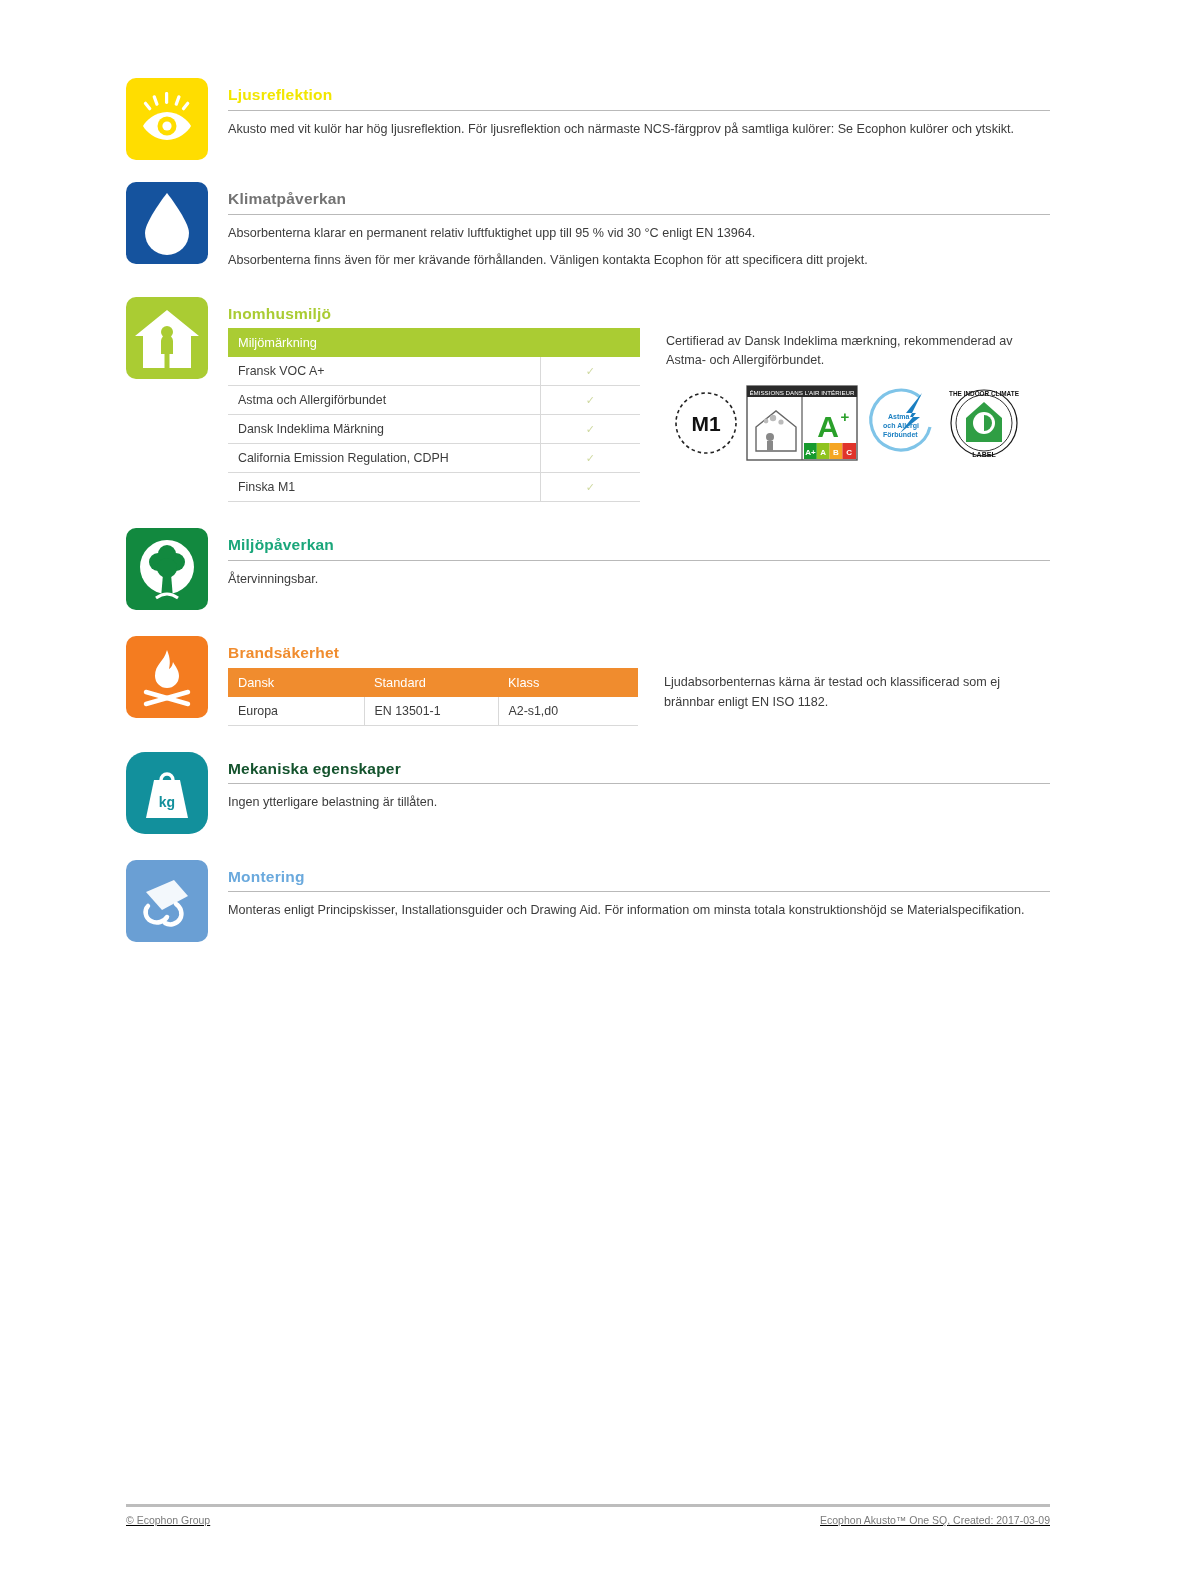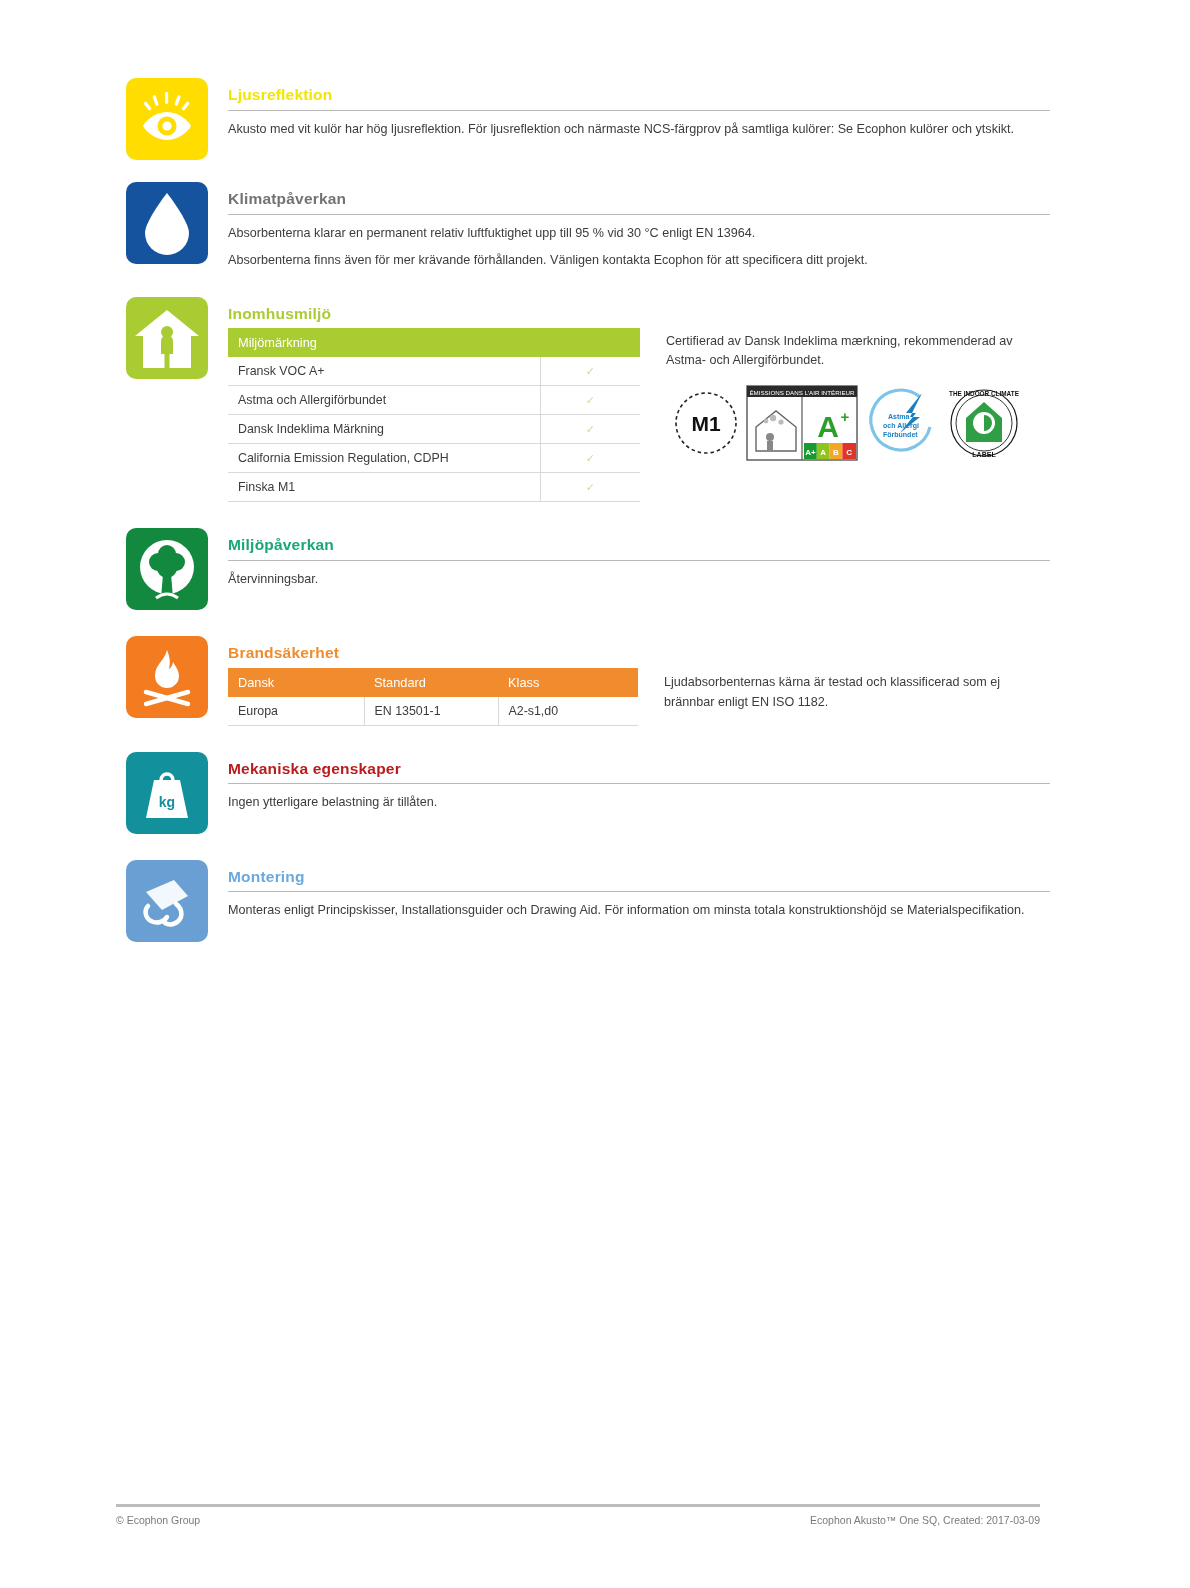--- a/index.html
+++ b/index.html
@@ -122,23 +122,24 @@
 
   .fire-note {
     font-size: 12.6px;
     color: #3c3c3c;
     line-height: 1.6;
   }
 
   
   .footer {
     position: absolute;
-    left: 116px;
+    left: 126px;
     top: 1504px;
     width: 924px;
+    text-decoration: underline;
   }
   .footer-rule { height: 3px; background: #bdbdbd; }
   .footer-row {
     display: flex;
     justify-content: space-between;
     font-size: 10.5px;
     color: #7a7a7a;
     padding-top: 7px;
   }
   svg { display: block; }
@@ -361,30 +362,30 @@
           </div>
           <div class="right">
             <div class="fire-note">Ljudabsorbenternas kärna är testad och klassificerad som ej brännbar enligt EN ISO 1182.</div>
           </div>
         </div>
       </div>
     </div>
 
     <div class="section" style="margin-bottom:26px;">
       <div class="icon-cell">
-        <div class="icon-box" style="background:#12909c;">
+        <div class="icon-box" style="background:#12909c;border-radius:19px;">
           <svg width="66" height="66" viewBox="0 0 66 66">
             <path d="M20 20 L46 20 L54 58 L12 58 Z" fill="#ffffff"></path>
             <path d="M27 20 a6 6 0 0 1 12 0" fill="none" stroke="#ffffff" stroke-width="3.4"></path>
             <text x="33" y="47" font-family="Liberation Sans, sans-serif" font-size="14" font-weight="bold" fill="#12909c" text-anchor="middle">kg</text>
           </svg>
         </div>
       </div>
       <div class="body-cell">
-        <h2 class="sec-title" style="color:#b91c1c;">Mekaniska egenskaper</h2>
+        <h2 class="sec-title" style="color:#14532d;">Mekaniska egenskaper</h2>
         <div class="rule"></div>
         <p class="sec-text">Ingen ytterligare belastning är tillåten.</p>
       </div>
     </div>
 
     <div class="section" style="margin-bottom:0;">
       <div class="icon-cell">
         <div class="icon-box" style="background:#6a9fd4;">
           <svg width="70" height="70" viewBox="0 0 70 70">
             <path d="M14 26 L42 14 L56 30 L30 44 Z" fill="#ffffff" opacity="0.92"></path>

